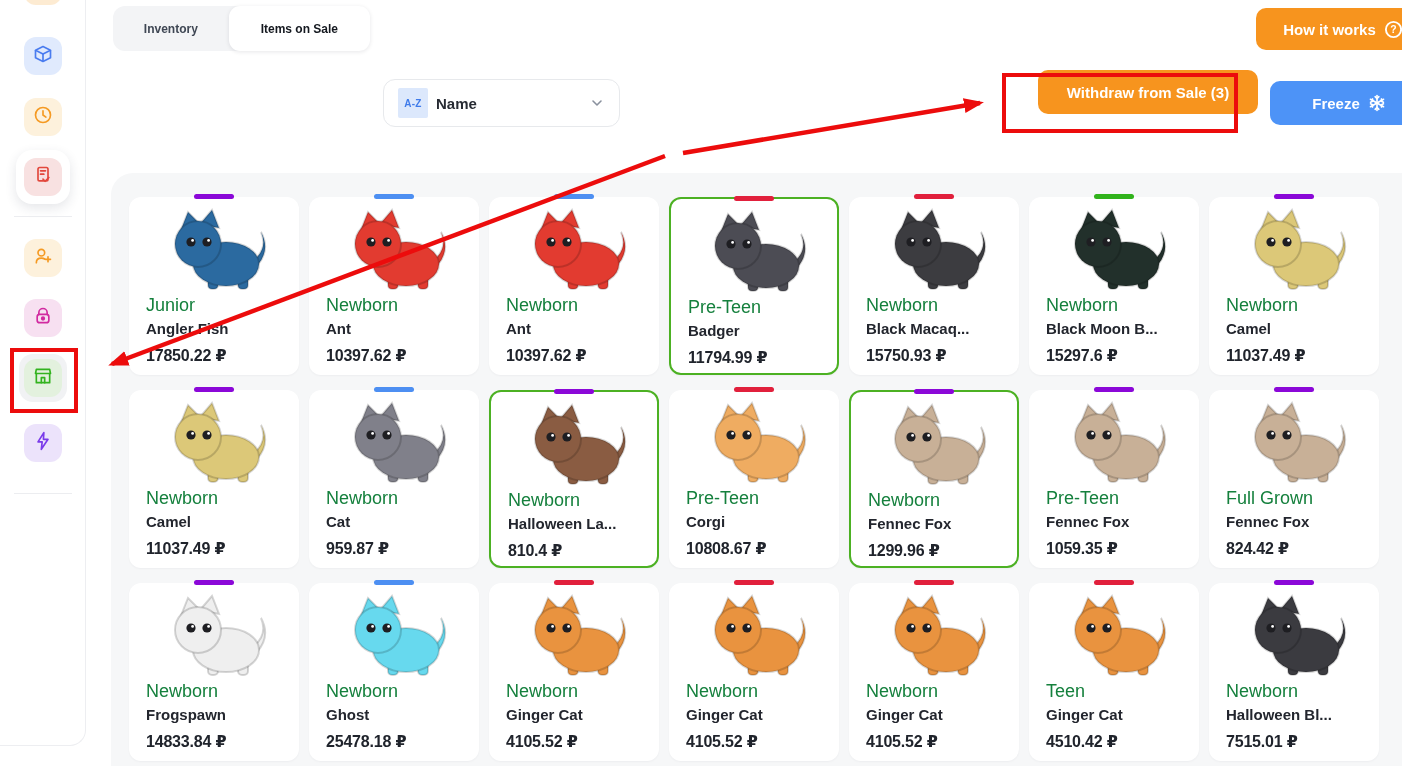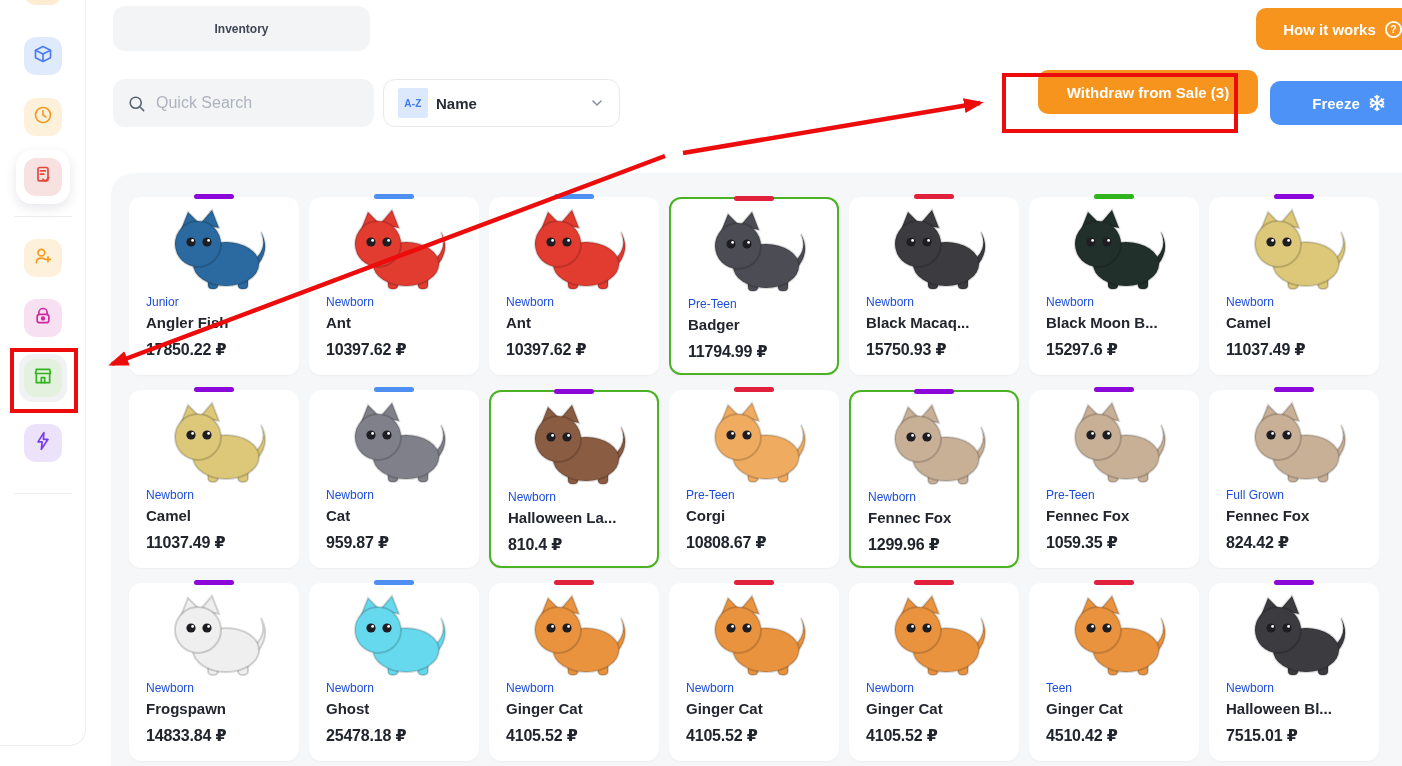--- a/index.html
+++ b/index.html
@@ -57,21 +57,21 @@
     background:#F6F7F8; border-top-left-radius:22px; }
   .grid { position:absolute; left:129px; top:197px; width:1252px;
     display:grid; grid-template-columns:repeat(7,170px); column-gap:10px; row-gap:15px; }
   .card { position:relative; width:170px; height:178px; background:#fff; border-radius:12px;
     box-shadow:0 1px 2px rgba(20,24,40,.04); cursor:pointer; }
   .card.selected { border:2px solid #4CB123; }
   .bar { position:absolute; top:-3px; left:50%; transform:translateX(-50%);
     width:40px; height:5px; border-radius:3px; }
   .pet-img { height:92px; margin-top:7px; display:flex; align-items:center; justify-content:center; }
   .card-text { padding:0 12px 0 17px; }
-  .age { font-size:12px; color:#1d4ed8; line-height:1; }
+  .age { font-size:18px; color:#15803d; line-height:1; }
   .pet-name { font-size:15px; font-weight:700; color:#23262E; margin-top:6px; line-height:1.2;
     white-space:nowrap; overflow:hidden; }
   .price { font-size:16px; font-weight:800; color:#20242C; margin-top:8px; letter-spacing:-.2px; }
 
   
   .annot-box { position:absolute; border:4px solid #EC0C0C; z-index:20; pointer-events:none; }
   .annot-box1 { left:1002px; top:73px; width:236px; height:60px; }
   .annot-box2 { left:10px; top:348px; width:68px; height:65px; }
   .annot-svg { position:absolute; left:0; top:0; z-index:21; pointer-events:none; }
 </style>
@@ -159,20 +159,23 @@
         </svg>
       </span>
     </div>
 
     <div class="side-div" style="top:493px;"></div>
   </nav>
 
   <div class="tabs">
     <div class="tab tab-inactive">
       <span>Inventory</span>
+    </div>
+    <div class="tab tab-active">
+      <span>Items on Sale</span>
     </div>
   </div>
 
   <button class="btn btn-orange btn-how">
     <span>How it works</span>
     <span style="display:flex;">
       <svg width="19" height="19" viewBox="0 0 20 20">
           <circle cx="10" cy="10" r="8" fill="none" stroke="#fff" stroke-width="2"></circle>
       <text x="10" y="14" text-anchor="middle" font-size="11" font-weight="bold" fill="#fff" font-family="Liberation Sans, DejaVu Sans, sans-serif">?</text>
         </svg>
@@ -193,29 +196,20 @@
         <path d="M9.5 3.6 L12 6 L14.5 3.6"></path>
           <path d="M9.5 20.4 L12 18 L14.5 20.4"></path>
         <path d="M3.4 11 L6.2 9.7 L6 6.6"></path>
           <path d="M20.6 13 L17.8 14.3 L18 17.4"></path>
         <path d="M3.4 13 L6.2 14.3 L6 17.4"></path>
           <path d="M20.6 11 L17.8 9.7 L18 6.6"></path>
       </svg>
     </span>
   </button>
 
-  <div class="search">
-    <span style="display:flex;">
-      <svg width="19" height="19" viewBox="0 0 24 24" fill="none" stroke="#5B6470" stroke-width="2" stroke-linecap="round">
-        <circle cx="11" cy="11" r="7"></circle>
-          <path d="M16.5 16.5 L21 21"></path>
-      </svg>
-    </span>
-    <input type="text" placeholder="Quick Search" style="">
-  </div>
 
   <div class="sort">
     <span class="az">A-Z</span>
     <span class="sort-label">Name</span>
     <span style="display:flex;">
       <svg width="16" height="16" viewBox="0 0 24 24" fill="none" stroke="#8A919E" stroke-width="2.4" stroke-linecap="round" stroke-linejoin="round">
         <path d="M6 9 L12 15 L18 9"></path>
       </svg>
     </span>
   </div>

